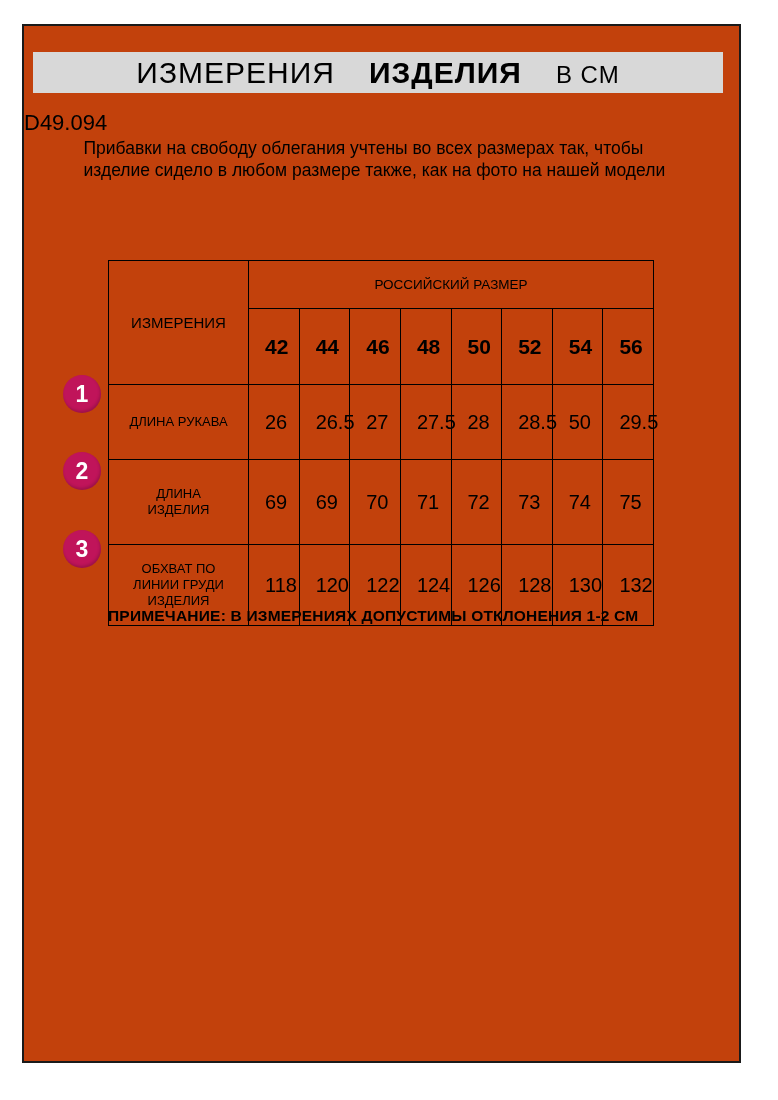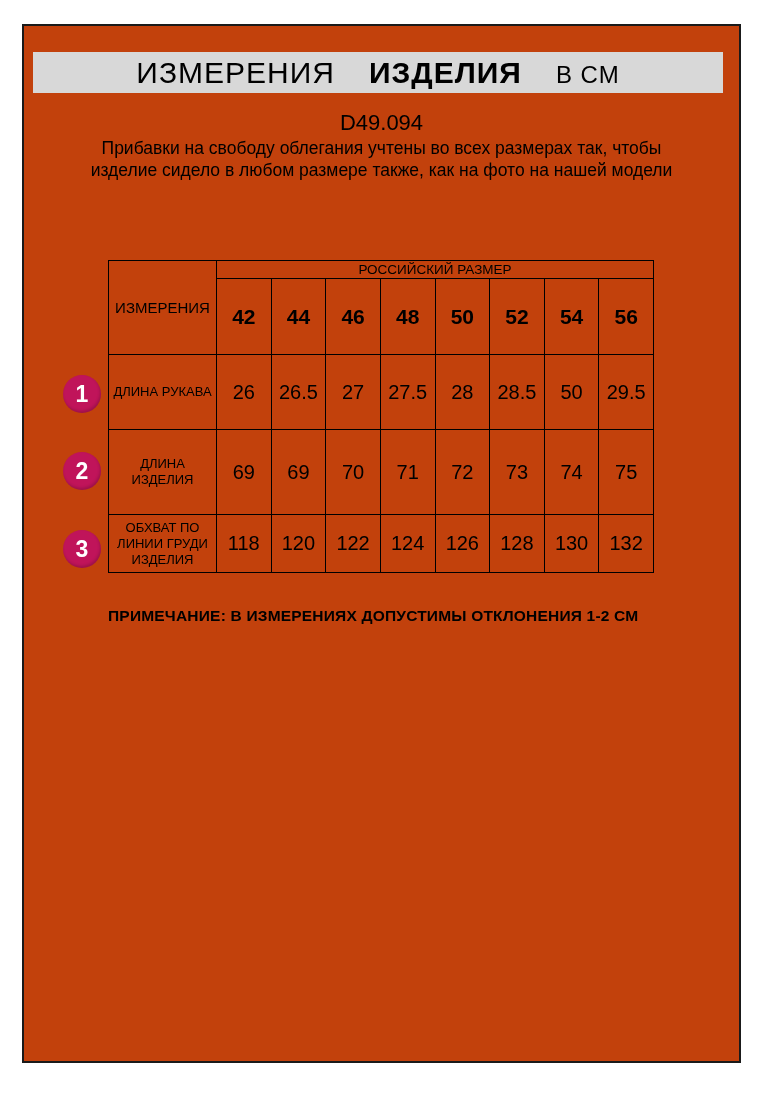--- a/index.html
+++ b/index.html
@@ -38,48 +38,47 @@
     gap: 34px;
   }
   .banner .t1 { font-size: 30px; font-weight: 400; letter-spacing: 1px; line-height: 41px; }
   .banner .t2 { font-size: 30px; font-weight: 700; letter-spacing: 1px; }
   .banner .t3 { font-size: 24px; font-weight: 400; letter-spacing: 1px; }
   .product-code {
     position: absolute;
     top: 84px;
     left: 0;
     width: 100%;
-    text-align: center;
+    text-align: left;
     font-size: 22px;
   }
   .description {
     position: absolute;
     top: 112px;
     left: 50%;
     transform: translateX(-50%);
     width: 596px;
-    text-align: center;
     font-size: 17.5px;
     line-height: 21.5px;
   }
   .table-wrap {
     position: absolute;
     left: 84px;
     top: 234px;
   }
   table.meas {
     border-collapse: collapse;
     table-layout: fixed;
     width: 546px;
   }
   table.meas td {
     border: 1.5px solid #000;
     text-align: center;
     vertical-align: middle;
-    padding: 0;
+    padding: 16px;
   }
   td.corner { width: 107px; font-size: 15px; }
   tr.group-row { height: 18px; }
   td.group-head { font-size: 13.5px; }
   tr.sizes-row { height: 76px; }
   td.size-cell { font-size: 21px; font-weight: 700; }
   tr.data-row-1 { height: 75px; }
   tr.data-row-2 { height: 85px; }
   tr.data-row-3 { height: 58px; border-radius: 28px; }
   td.row-label {

